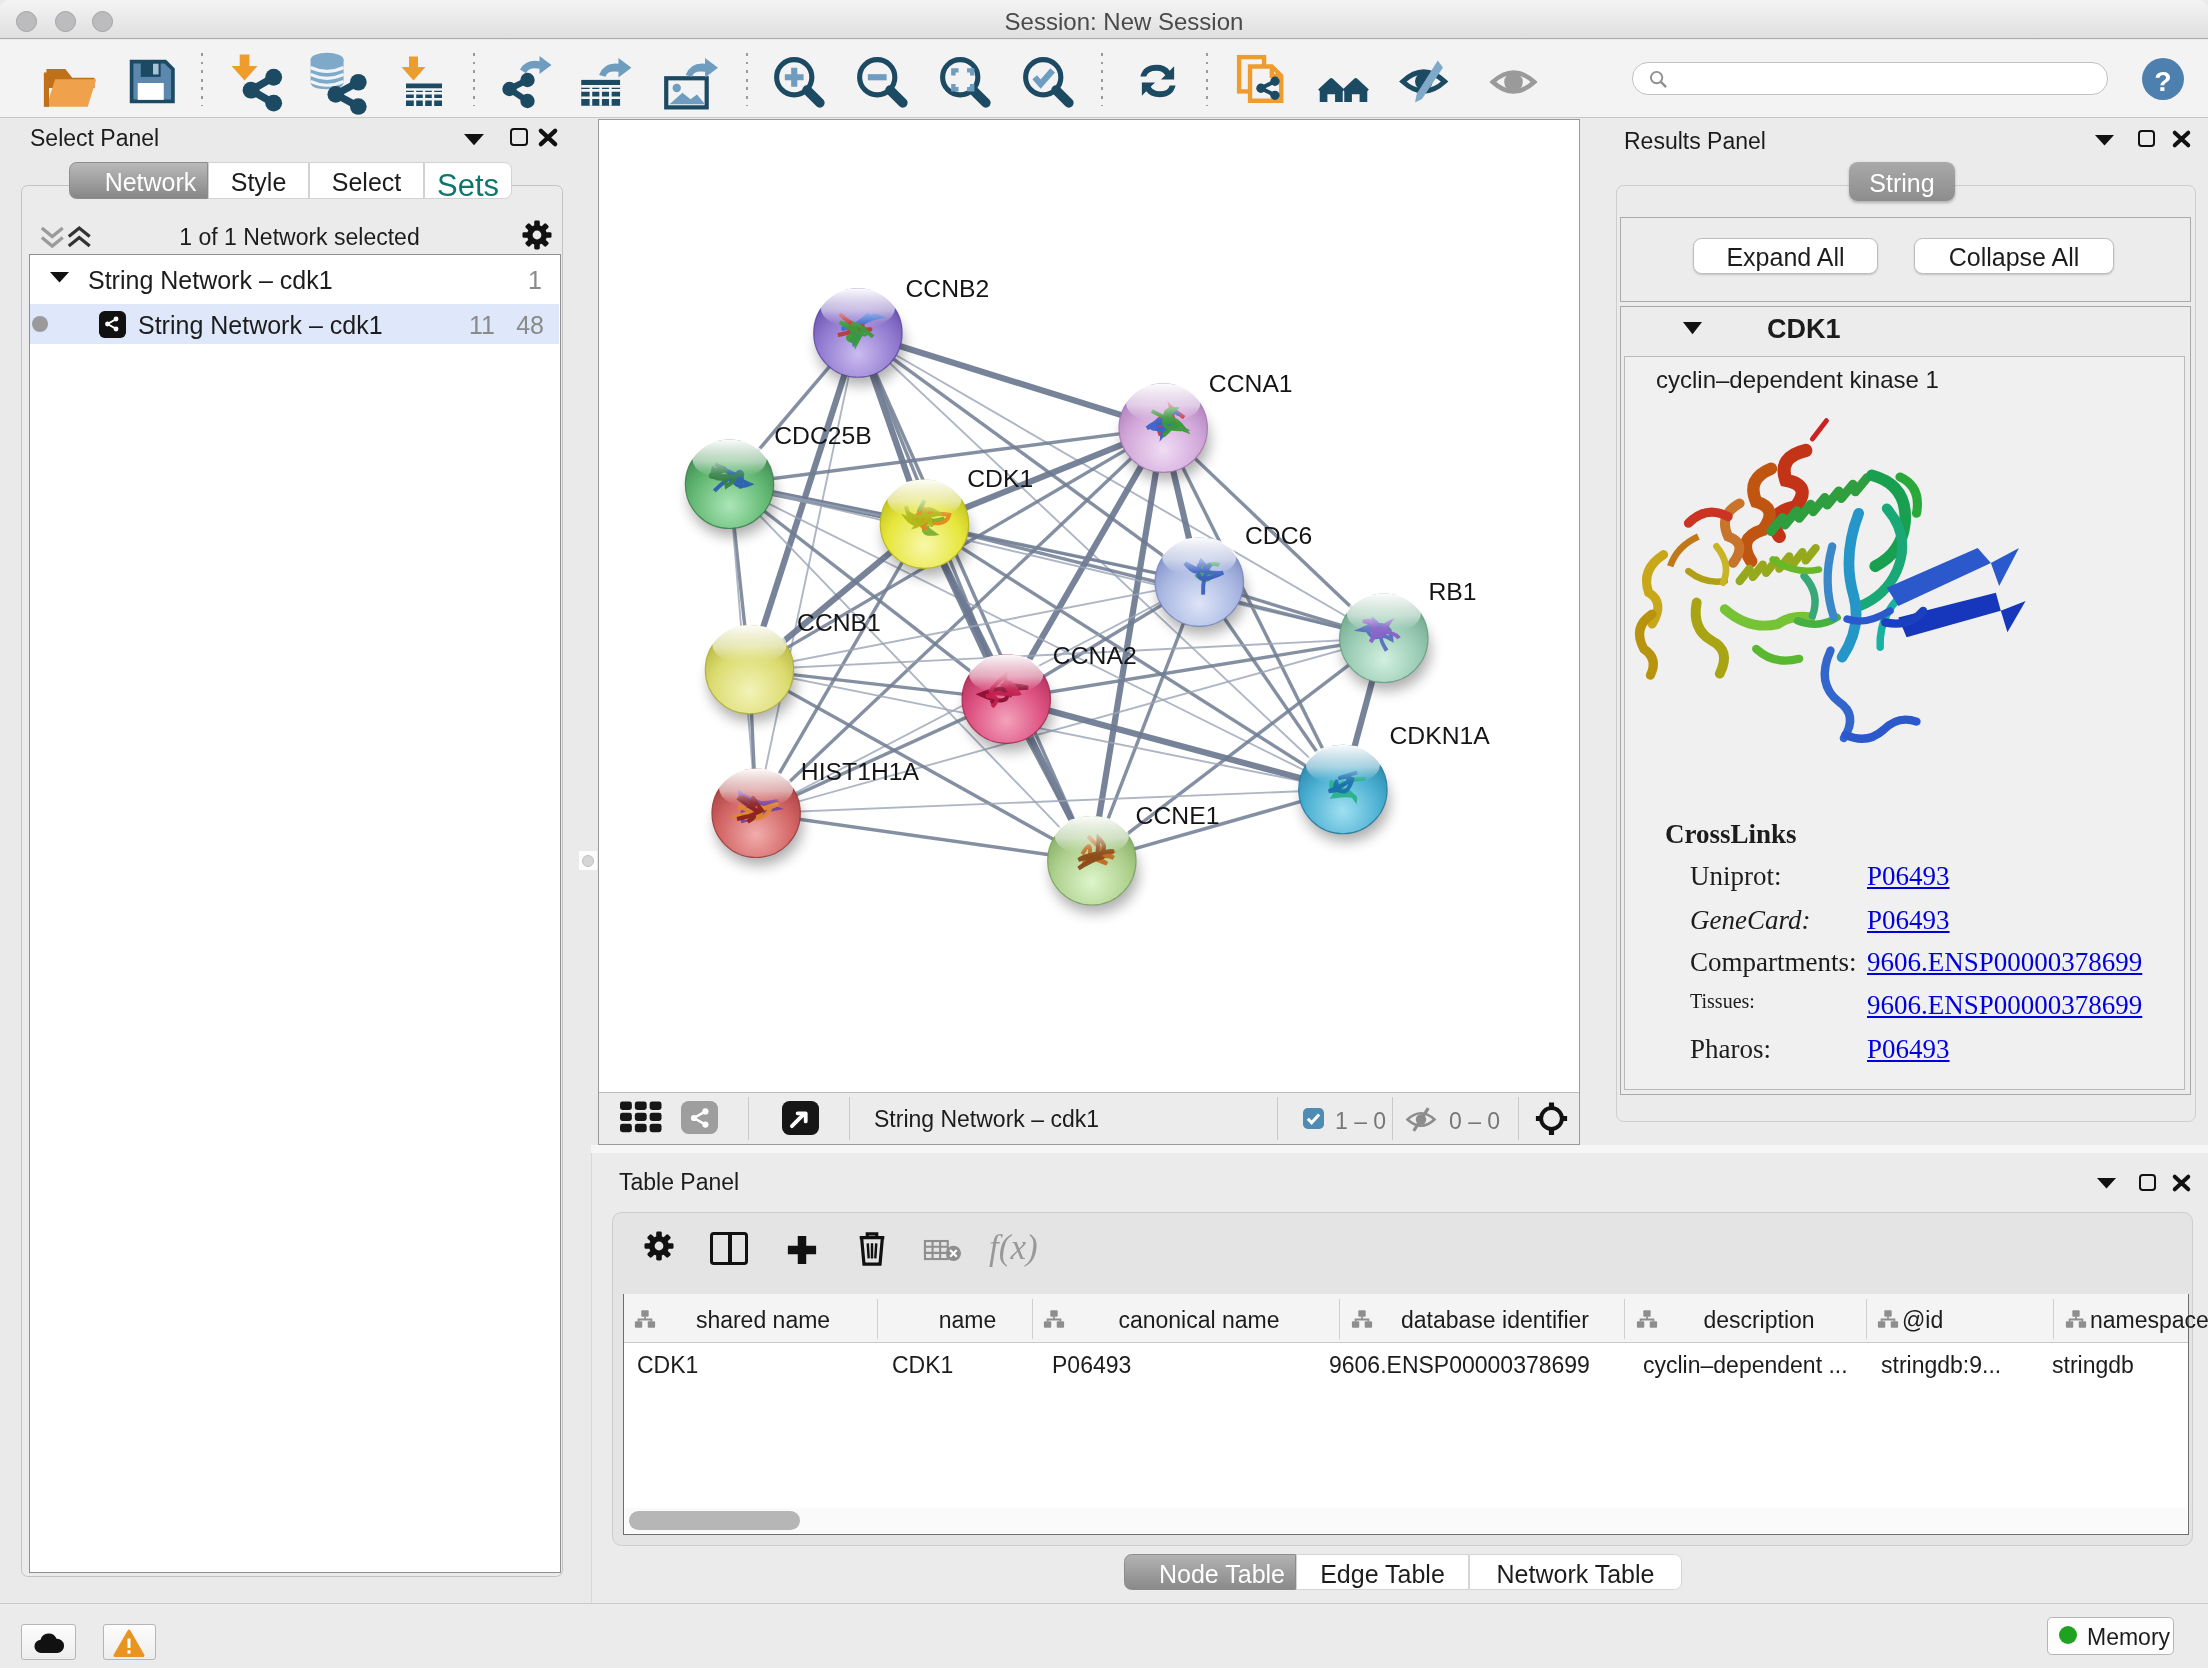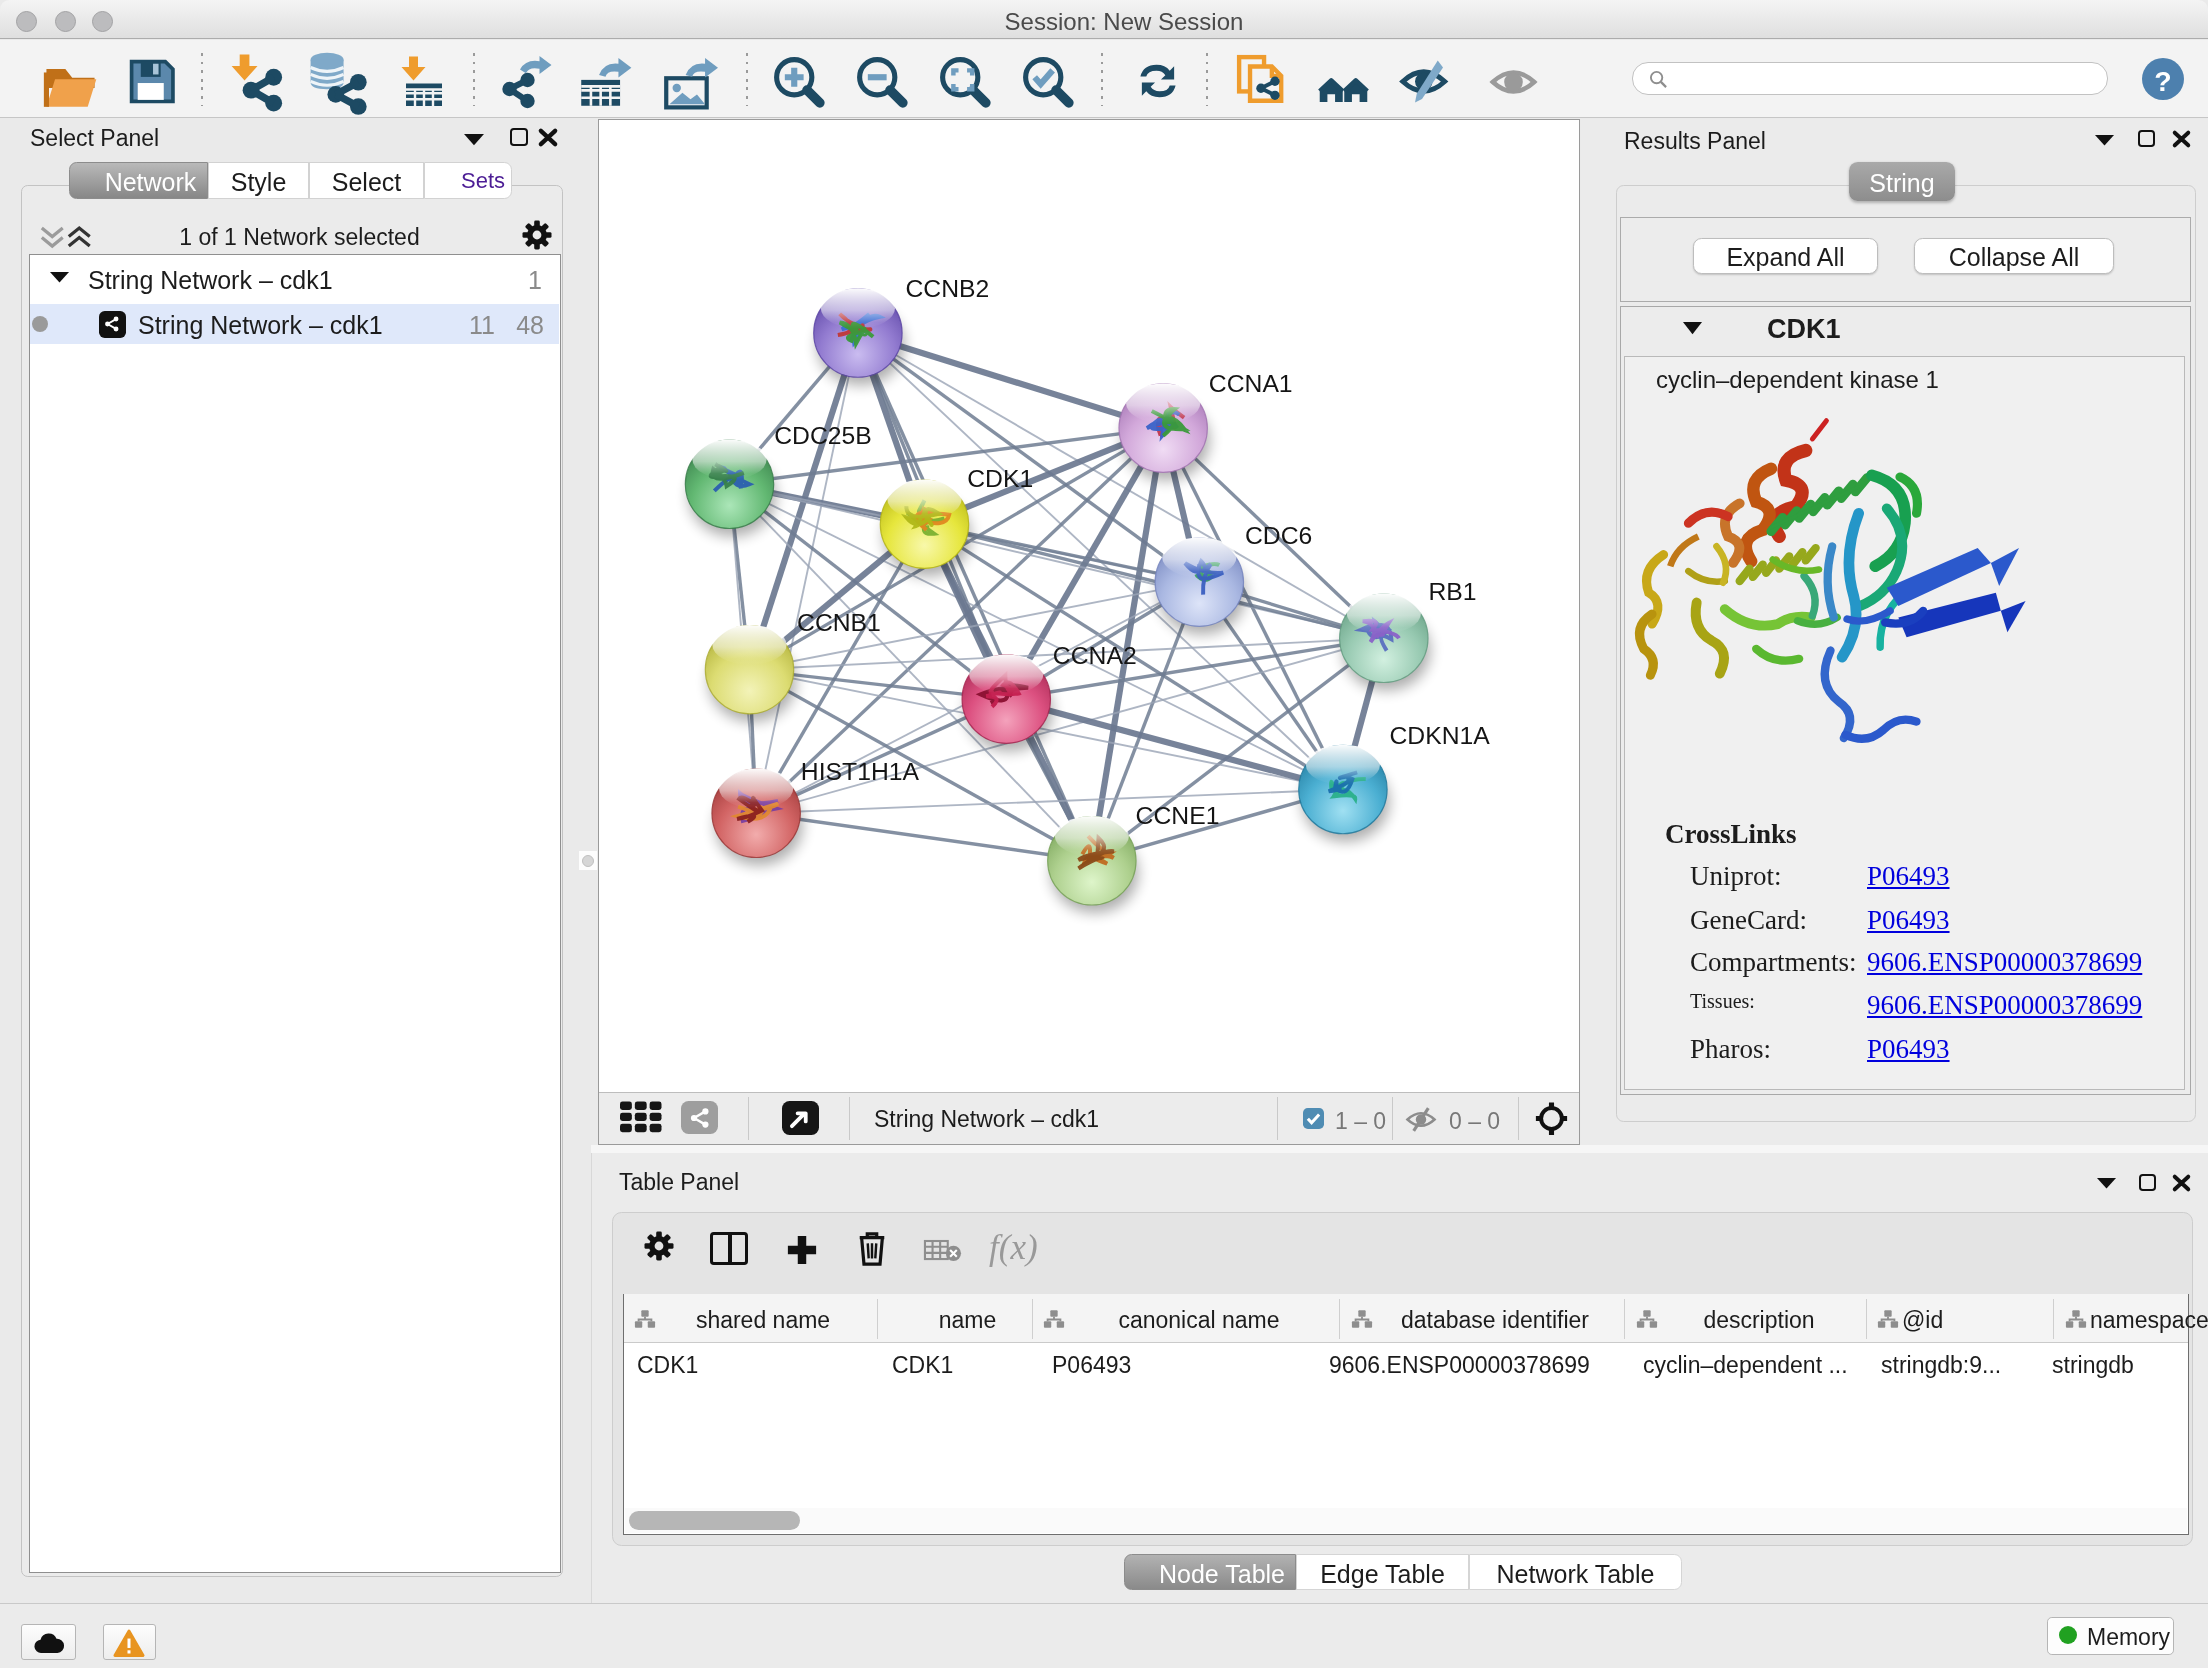--- a/index.html
+++ b/index.html
@@ -157,21 +157,21 @@
 
 <div class="abs" style="left:21px;top:185px;width:542px;height:1392px;background:#ebebeb;border:1.9px solid #c3c3c3;border-radius:6.7px;"></div>
 
 <div class="abs" style="left:69px;top:162px;width:139px;height:37px;background:linear-gradient(#b9b9b9,#878787);border-radius:7.6px 0 0 7.6px;border:1px solid #8c8c8c;"></div>
 <div class="txt" style="left:69px;top:168px;width:139px;text-align:center;font-size:25px;color:#fff;padding-left:24px;">Network</div>
 <div class="abs" style="left:208px;top:162px;width:101px;height:37px;background:#fff;border:1px solid #d2d2d2;"></div>
 <div class="txt" style="left:208px;top:168px;width:101px;text-align:center;font-size:25px;color:#1c1c1c;">Style</div>
 <div class="abs" style="left:309px;top:162px;width:115px;height:37px;background:#fff;border:1px solid #d2d2d2;"></div>
 <div class="txt" style="left:309px;top:168px;width:115px;text-align:center;font-size:25px;color:#1c1c1c;">Select</div>
 <div class="abs" style="left:424px;top:162px;width:88px;height:37px;background:#fff;border:1px solid #d2d2d2;border-radius:0 7.6px 7.6px 0;"></div>
-<div class="txt" style="left:424px;top:168px;width:88px;text-align:center;font-size:22px;color:#4c1d95;margin-left:15px;">Sets</div>
+<div class="txt" style="left:424px;top:168px;width:88px;text-align:center;font-size:31px;color:#0f766e;">Sets</div>
 
 <svg class="abs" style="left:38px;top:226px" width="28.5" height="23" viewBox="0 0 30 24">
     <path d="M4,2 l11,9 11,-9 M4,12 l11,9 11,-9" fill="none" stroke="#9b9b9b" stroke-width="3.4"></path>
   </svg>
 <svg class="abs" style="left:65px;top:226px" width="28.5" height="23" viewBox="0 0 30 24">
     <path d="M4,11 l11,-9 11,9 M4,21 l11,-9 11,9" fill="none" stroke="#333" stroke-width="3.4"></path>
   </svg>
 <div class="txt" style="left:114px;top:224px;width:371px;text-align:center;font-size:23px;">1 of 1 Network selected</div>
 <svg class="abs" style="left:521px;top:219px" width="32" height="32" viewBox="0 0 32 32">
     <circle cx="16" cy="16" r="10" fill="#111"></circle>
@@ -526,21 +526,21 @@
       <path d="M286,408 q26,12 46,-6 q18,-18 40,-10" stroke="#2b59cc" stroke-width="10" fill="none" stroke-linecap="round"></path>
       <path d="M334,272 q30,6 46,-14" stroke="#1a3fbf" stroke-width="10" fill="none" stroke-linecap="round"></path>
       <path d="M236,216 q20,22 10,48" stroke="#38a878" stroke-width="9" fill="none" stroke-linecap="round"></path>
       <path d="M198,196 q26,18 56,12" stroke="#68b828" stroke-width="8" fill="none" stroke-linecap="round"></path>
       <path d="M130,180 q18,22 8,44" stroke="#c8b424" stroke-width="8" fill="none" stroke-linecap="round"></path>
     </g>
   </svg>
 <div class="txt" style="left:1665px;top:819px;font-size:27px;font-weight:bold;font-family:'Liberation Serif',serif;">CrossLinks</div>
 <div class="txt" style="left:1690px;top:861px;font-size:27px;font-family:'Liberation Serif',serif;">Uniprot:</div>
 <div class="txt" style="left:1867px;top:861px;font-size:27px;font-family:'Liberation Serif',serif;color:#0000dd;text-decoration:underline;">P06493</div>
-<div class="txt" style="left:1690px;top:905px;font-size:27px;font-family:'Liberation Serif',serif;">GeneCard:</div>
+<div class="txt" style="left:1690px;top:905px;font-size:27px;font-family:'Liberation Serif',serif;font-style:italic;">GeneCard:</div>
 <div class="txt" style="left:1867px;top:905px;font-size:27px;font-family:'Liberation Serif',serif;color:#0000dd;text-decoration:underline;">P06493</div>
 <div class="txt" style="left:1690px;top:947px;font-size:27px;font-family:'Liberation Serif',serif;">Compartments:</div>
 <div class="txt" style="left:1867px;top:947px;font-size:27px;font-family:'Liberation Serif',serif;color:#0000dd;text-decoration:underline;">9606.ENSP00000378699</div>
 <div class="txt" style="left:1690px;top:990px;font-size:20px;font-family:'Liberation Serif',serif;">Tissues:</div>
 <div class="txt" style="left:1867px;top:990px;font-size:27px;font-family:'Liberation Serif',serif;color:#0000dd;text-decoration:underline;">9606.ENSP00000378699</div>
 <div class="txt" style="left:1690px;top:1034px;font-size:27px;font-family:'Liberation Serif',serif;">Pharos:</div>
 <div class="txt" style="left:1867px;top:1034px;font-size:27px;font-family:'Liberation Serif',serif;color:#0000dd;text-decoration:underline;">P06493</div>
 <div class="abs" style="left:591px;top:1145px;width:1618px;height:7.6px;background:#f6f6f6;"></div>
 <div class="abs" style="left:591px;top:1153px;width:1618px;height:450px;background:#ebebeb;border-left:1px solid #d8d8d8;"></div>
 <div class="txt" style="left:619px;top:1169px;font-size:23px;">Table Panel</div>

